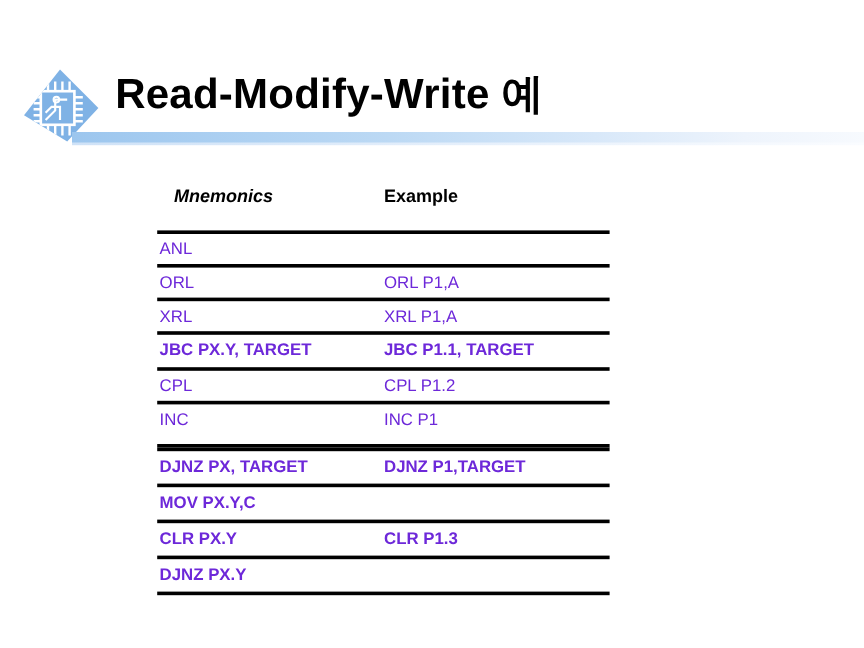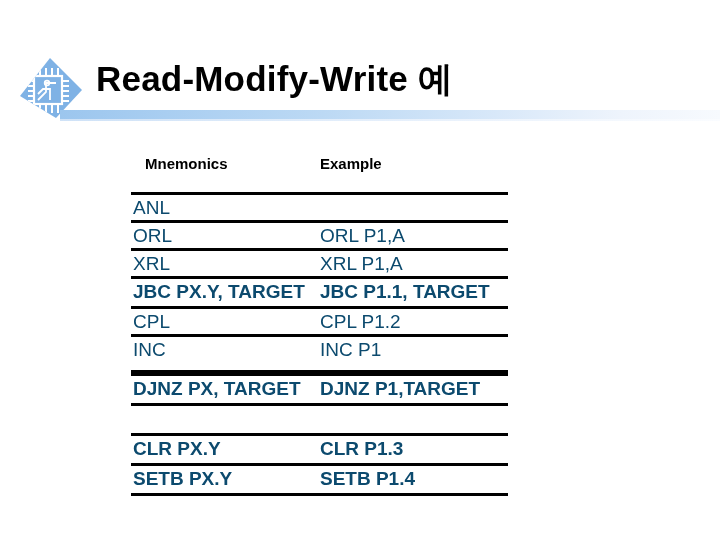--- a/index.html
+++ b/index.html
@@ -84,43 +84,43 @@
     height: 40px;
   }
   .head-cell {
     position: absolute;
     top: 0;
     font-size: 15px;
     font-weight: bold;
     line-height: 24px;
     white-space: nowrap;
   }
-  .head-cell.col-mnemonic { left: 14px; }
+  .head-cell.col-mnemonic { left: 14px; font-style: italic; }
   .head-cell.col-example  { left: 189px; }
 
   .rule {
     height: 3px;
     background: #000000;
     width: 377px;
   }
   .rule.gap-before { margin-top: 8px; }
 
   .trow {
     position: relative;
     height: 25px;
   }
   .trow.tall { height: 27px; font-weight: bold; }
 
   .cell {
     position: absolute;
     top: 0;
-    font-size: 19px;
+    font-size: 14px;
     line-height: 25px;
     white-space: nowrap;
-    color: #0c4a6e;
+    color: #6d28d9;
   }
   .cell.col-mnemonic { left: 2px; }
   .cell.col-example  { left: 189px; }
 </style>
 </head>
 <body>
 
 <div id="slide-header">
 
   <div id="logo-chip">
@@ -217,28 +217,28 @@
 
   <div class="rule"></div>
 
   <div class="trow tall">
     <div class="cell col-mnemonic">DJNZ PX, TARGET</div>
     <div class="cell col-example">DJNZ  P1,TARGET</div>
   </div>
   <div class="rule"></div>
 
   <div class="trow tall">
+    <div class="cell col-mnemonic">MOV  PX.Y,C</div>
   </div>
   <div class="rule"></div>
 
   <div class="trow tall">
     <div class="cell col-mnemonic">CLR    PX.Y</div>
     <div class="cell col-example">CLR  P1.3</div>
   </div>
   <div class="rule"></div>
 
   <div class="trow tall">
-    <div class="cell col-mnemonic">SETB  PX.Y</div>
-    <div class="cell col-example">SETB  P1.4</div>
+    <div class="cell col-mnemonic">DJNZ  PX.Y</div>
   </div>
   <div class="rule"></div>
 
 </div>
 
 </body></html>

